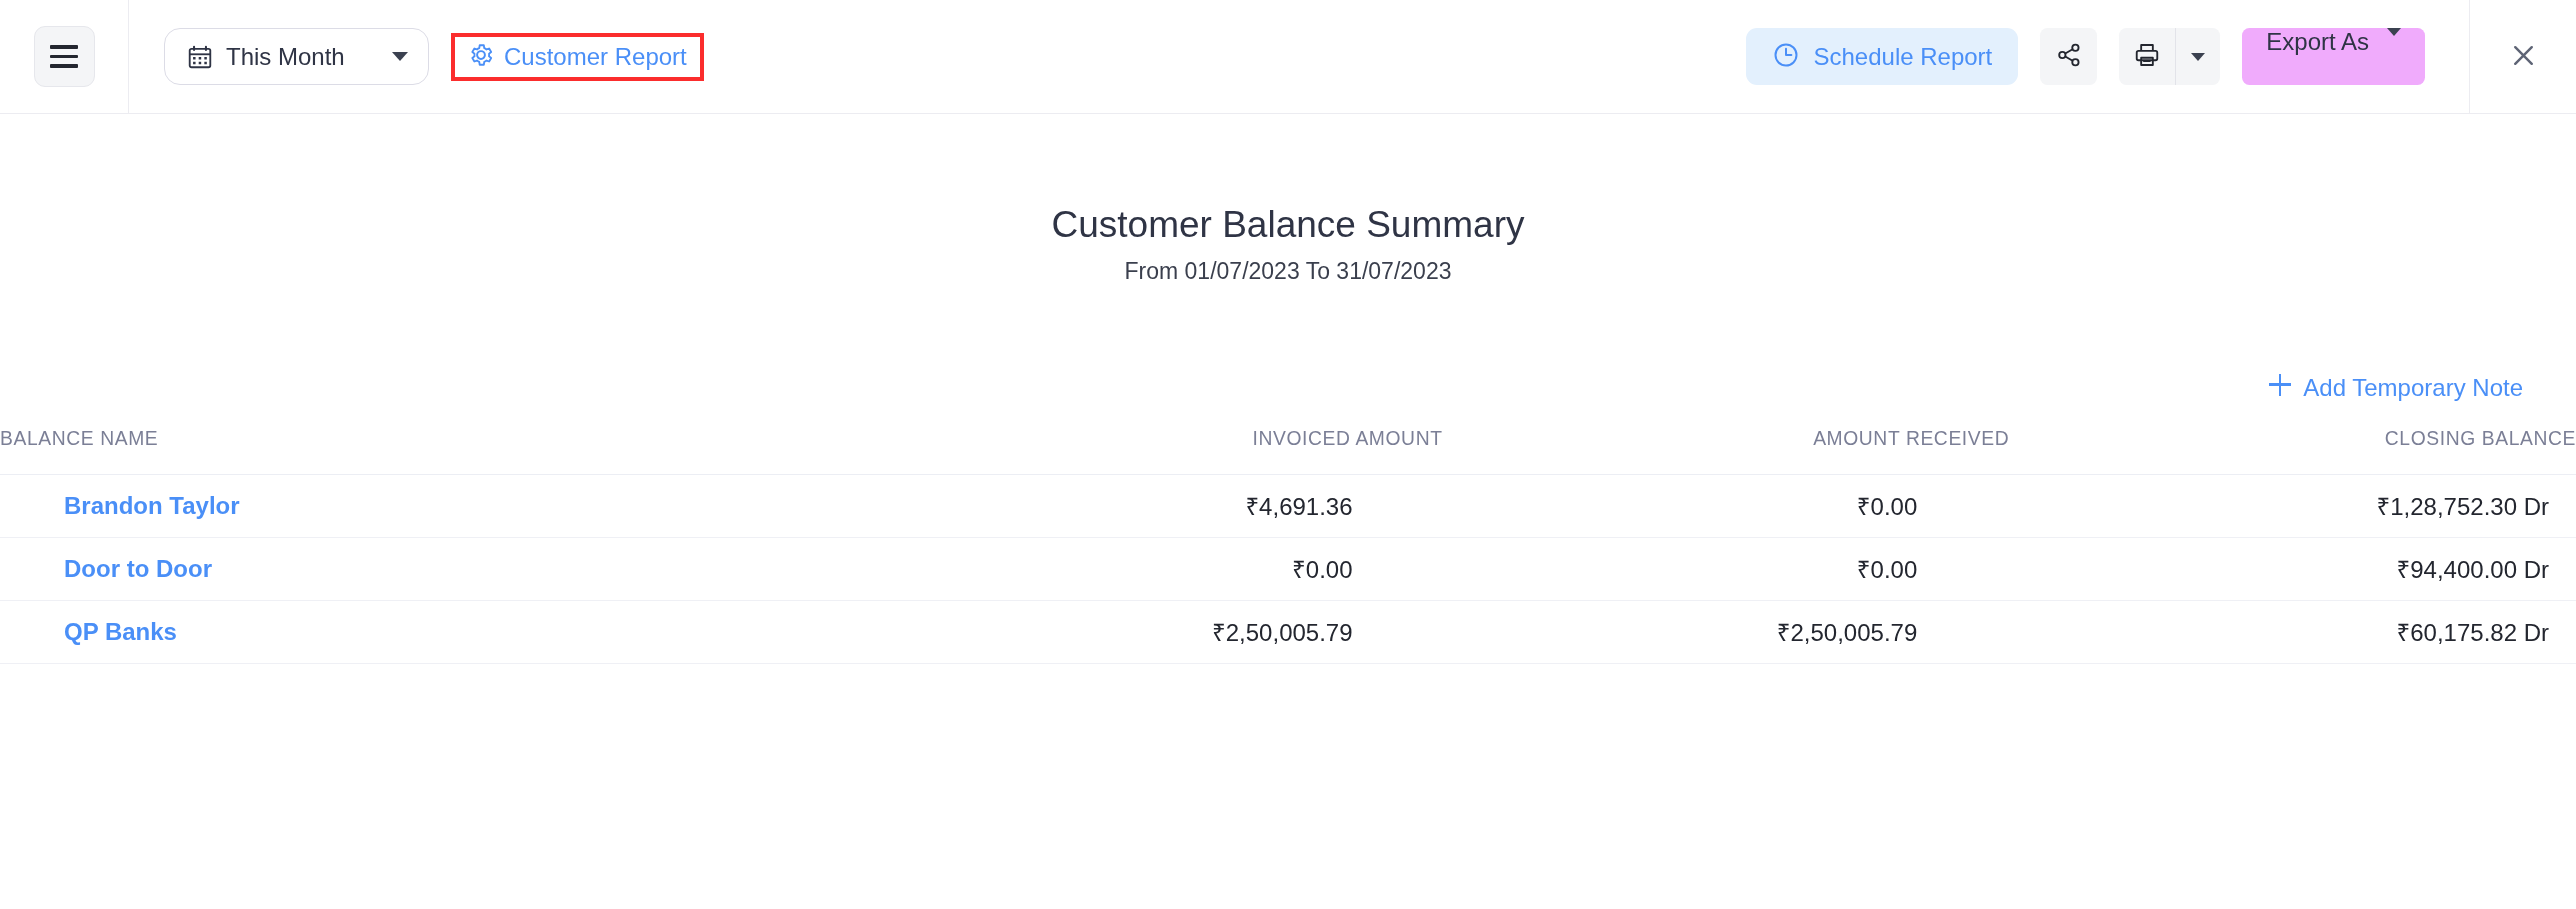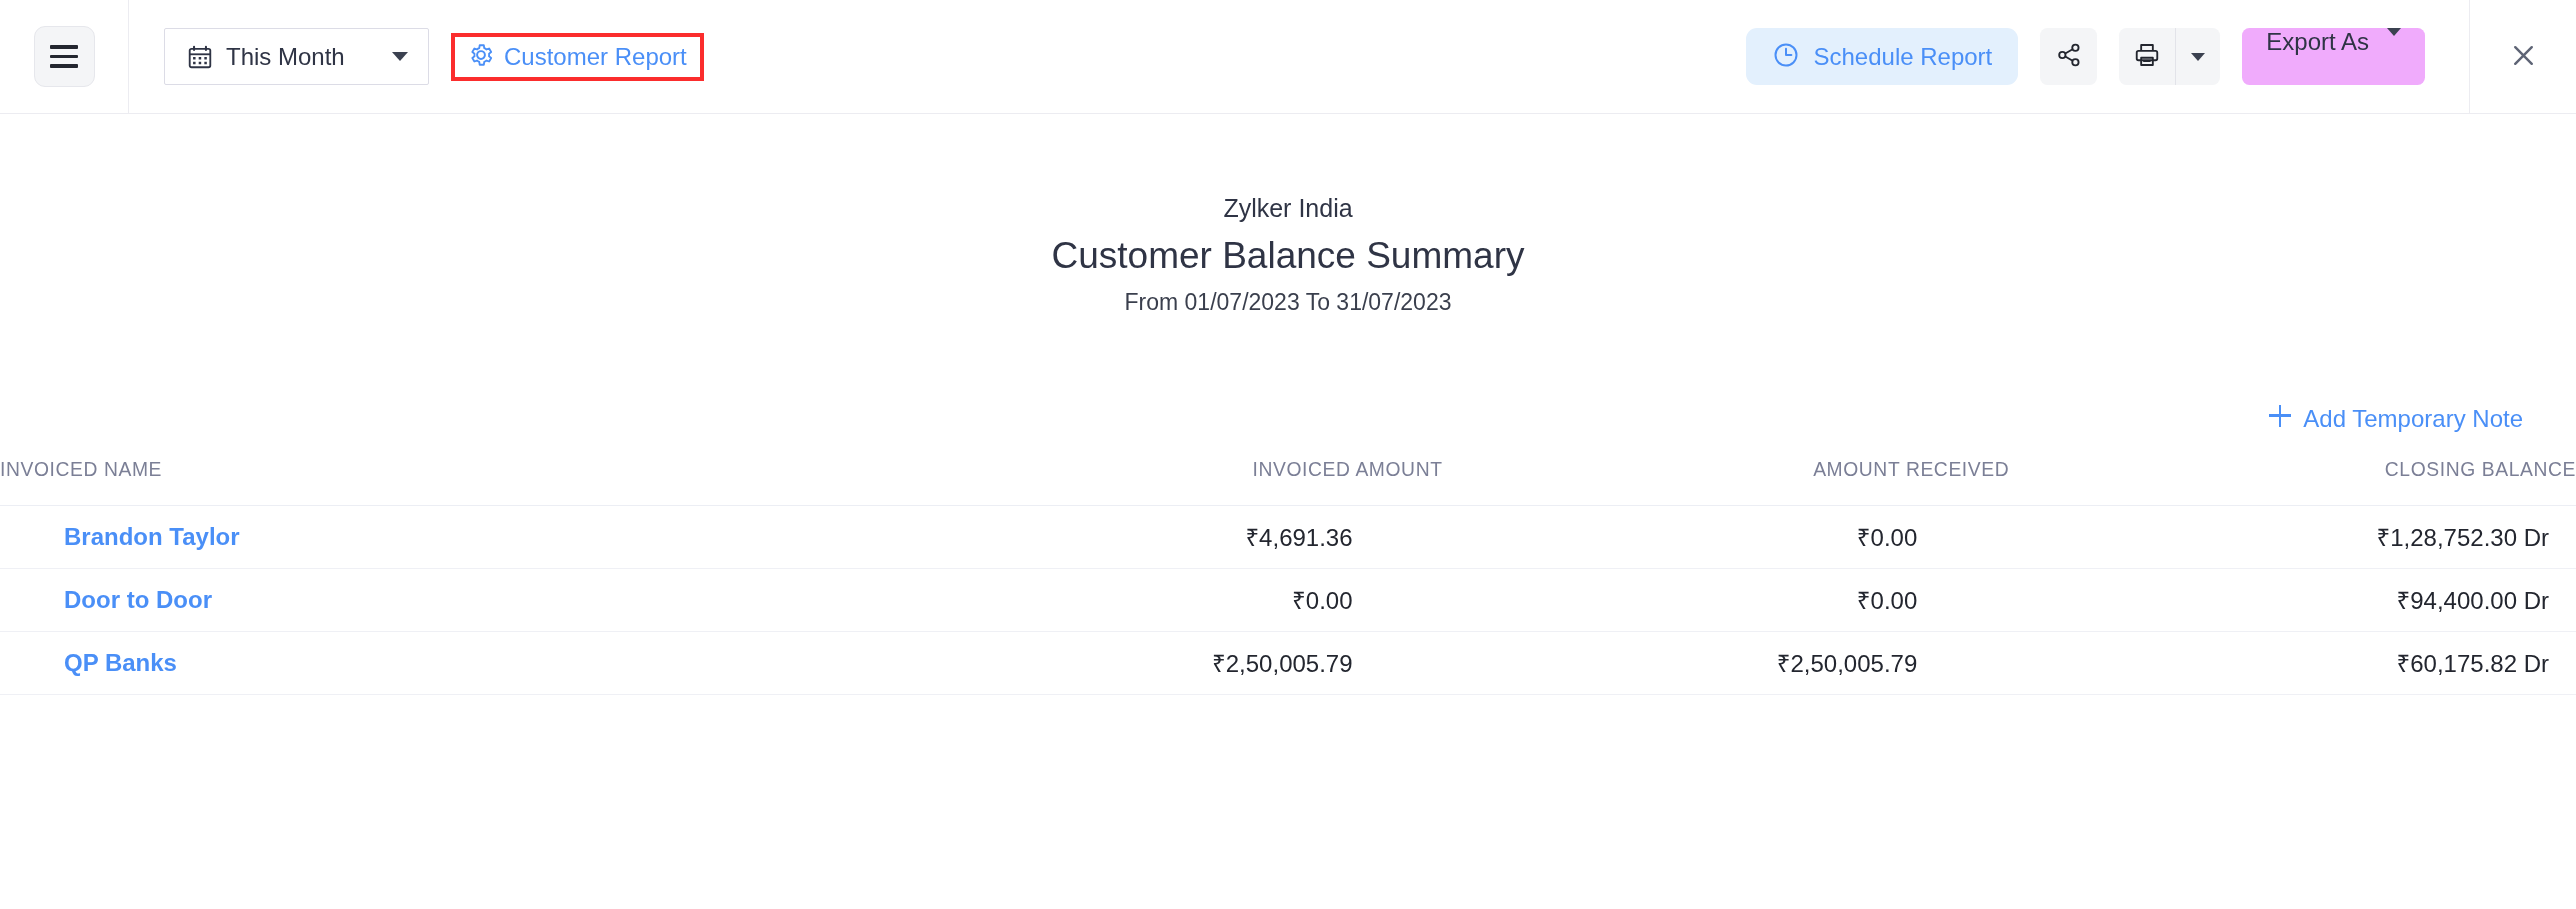--- a/index.html
+++ b/index.html
@@ -47,21 +47,21 @@
   .tb-mid {
     display: flex;
     align-items: center;
     gap: 22px;
     padding-left: 35px;
   }
   .date-select {
     height: 57px;
     min-width: 265px;
     border: 0.9px solid #dcdce6;
-    border-radius: 2px;
+    border-radius: 16px;
     background: #fff;
     display: flex;
     align-items: center;
     padding: 0 20px 0 22px;
     cursor: pointer;
     gap: 13px;
   }
   .date-select .cal { flex: 0 0 auto; display:flex; }
   .date-select .lbl {
     font-size: 24px;
@@ -333,36 +333,35 @@
         </svg>
       </span>
     </div>
 
   </div>
 </div>
 
 <div class="report">
 
   <div class="report-head">
-    <div class="org-name">Zylker India</div>
     <div class="report-title">Customer Balance Summary</div>
     <div class="report-range">From 01/07/2023 To 31/07/2023</div>
   </div>
 
   <div class="note-row">
     <div class="add-note">
       <span class="plus"></span>
       <span class="lbl">Add Temporary Note</span>
     </div>
   </div>
 
   <table class="report-table">
     <thead>
       <tr>
-        <th class="c-name">INVOICED NAME</th>
+        <th class="c-name">BALANCE NAME</th>
         <th class="c-num c-inv">INVOICED AMOUNT</th>
         <th class="c-num c-rec">AMOUNT RECEIVED</th>
         <th class="c-num c-bal">CLOSING BALANCE</th>
       </tr>
     </thead>
     <tbody>
       <tr>
         <td class="c-name"><a>Brandon Taylor</a></td>
         <td class="c-num c-inv">₹4,691.36</td>
         <td class="c-num c-rec">₹0.00</td>

